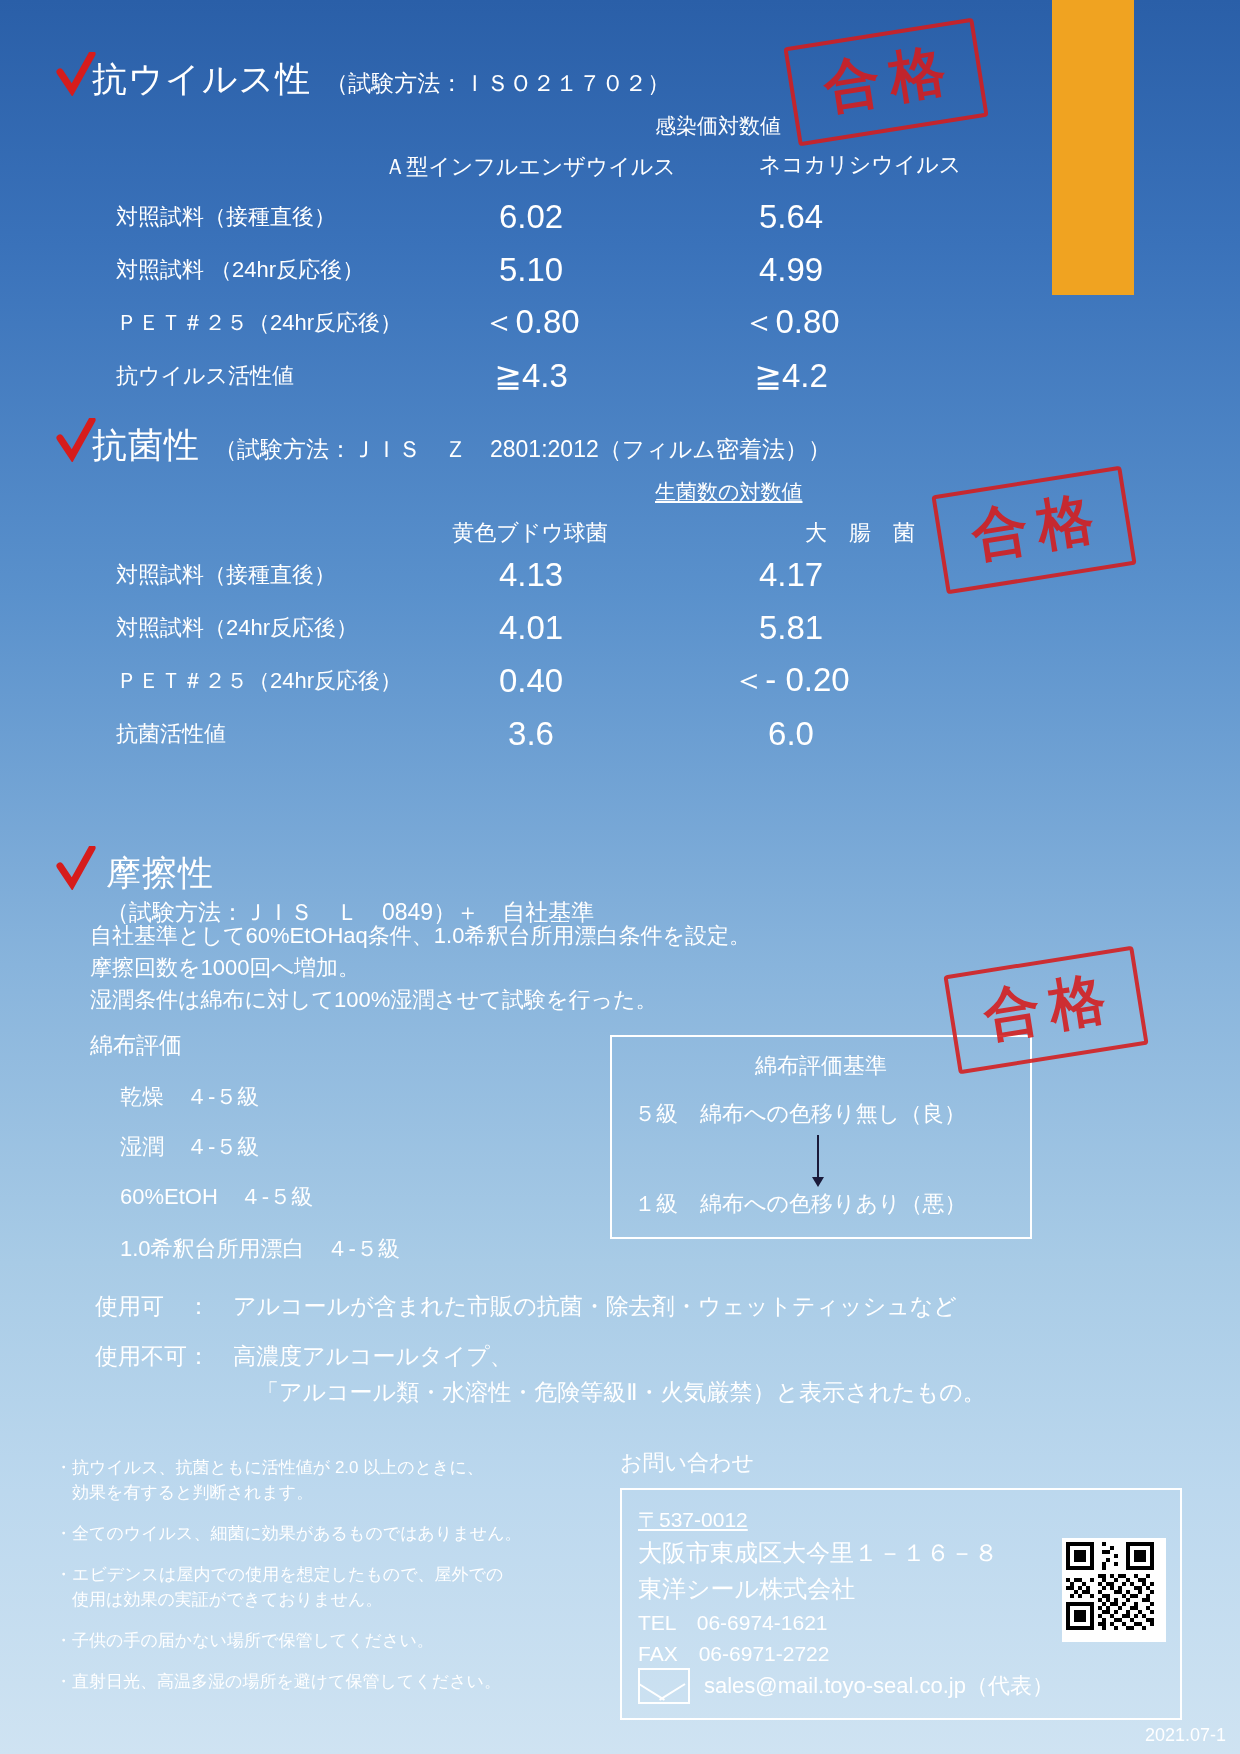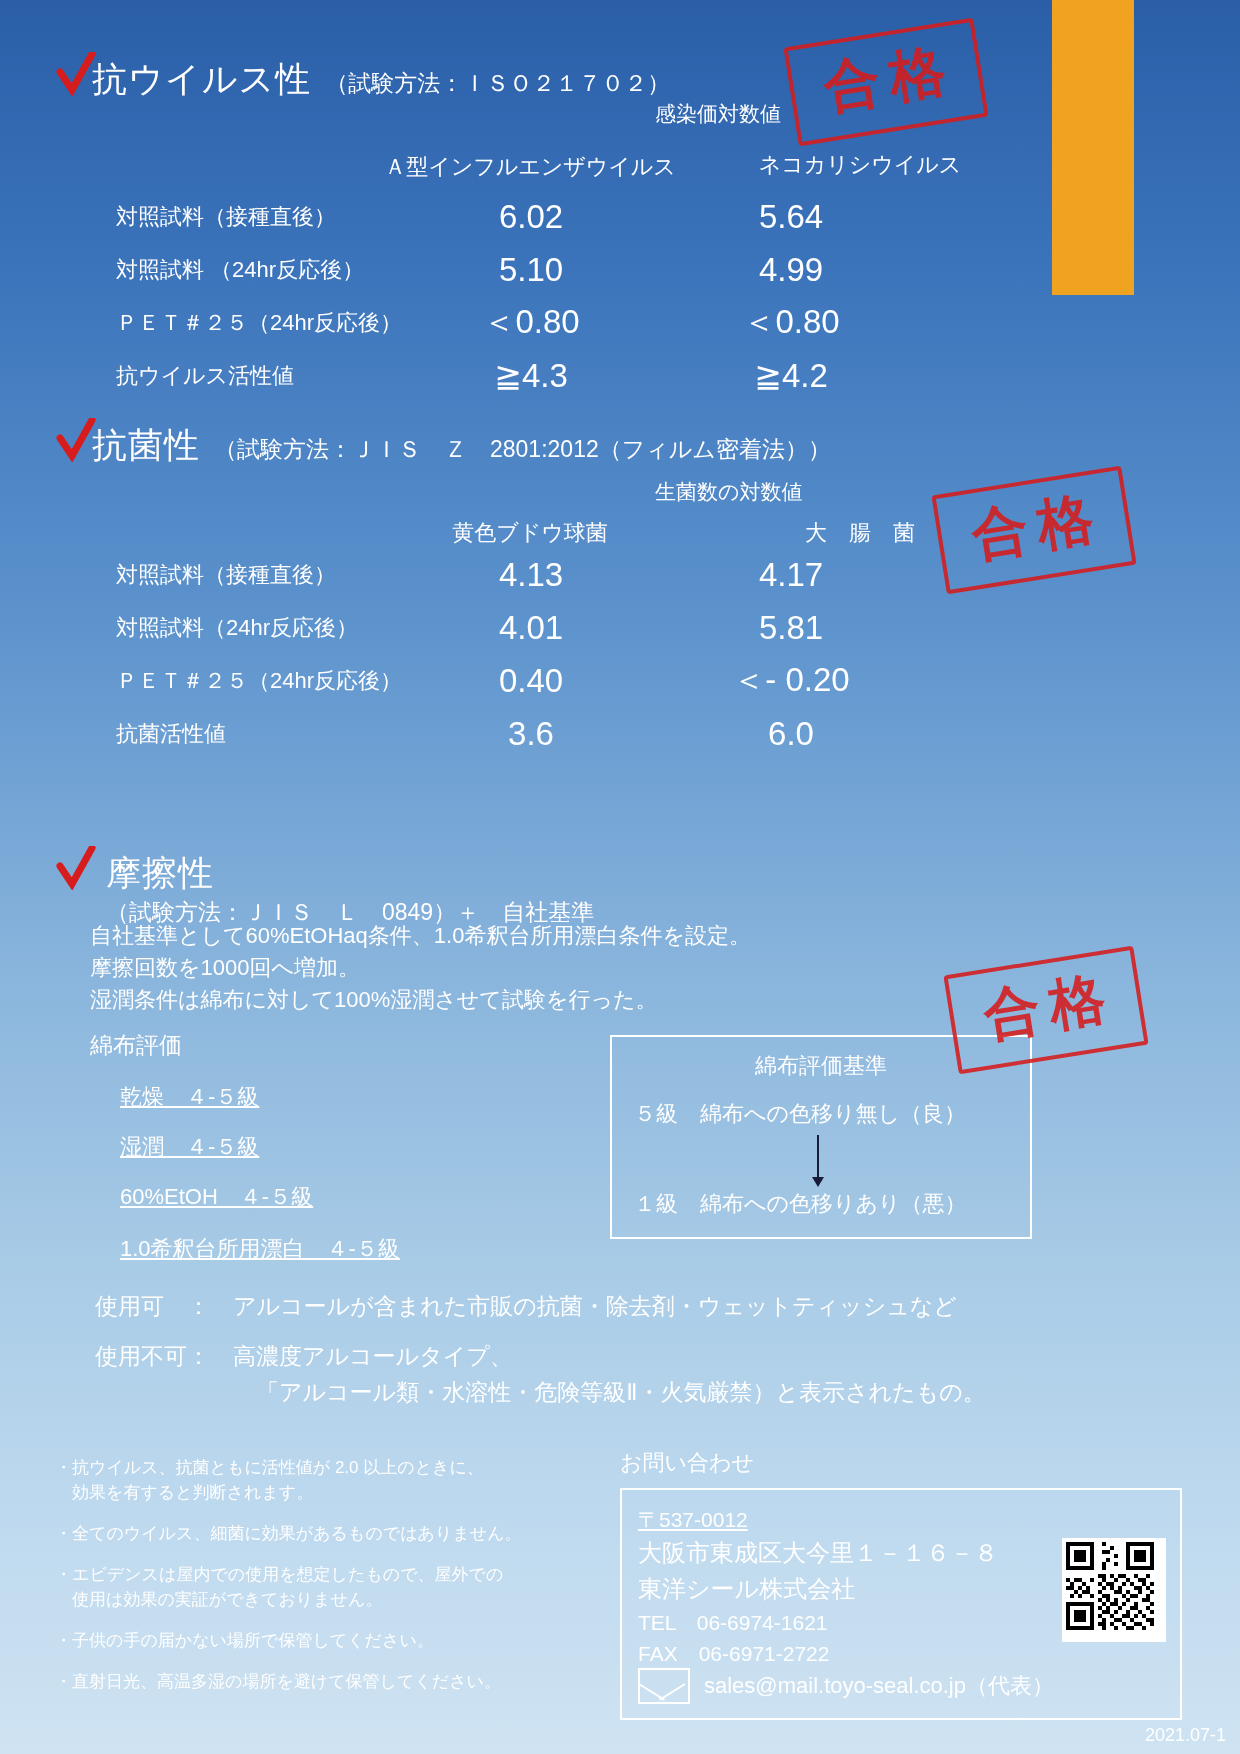--- a/index.html
+++ b/index.html
@@ -113,21 +113,20 @@
   .list-title {
     position: absolute;
     font-size: 23px;
     color: #ffffff;
   }
   .list-item {
     position: absolute;
     font-size: 22px;
     color: #ffffff;
     white-space: nowrap;
-    text-decoration: underline;
   }
   .critbox {
     position: absolute;
     left: 578px;
     top: 1035px;
     width: 418px;
     height: 200px;
     border: 2px solid #ffffff;
     margin-left: 32px;
   }
@@ -269,21 +268,21 @@
   <div class="orange-bar"></div>
 
   <svg class="check-icon" style="left:56px; top:52px;" viewBox="0 0 40 44">
     <path d="M4 20 L16 38 L36 2" stroke="#d61c1c" stroke-width="7" fill="none" stroke-linecap="round"></path>
   </svg>
   <div class="section-head" style="left:92px; top:56px;">
     <span class="section-title">抗ウイルス性</span>
     <span class="section-sub">（試験方法：ＩＳＯ２１７０２）</span>
   </div>
 
-  <div class="unit-label" style="left:655px; top:100px;">感染価対数値</div>
+  <div class="unit-label" style="left:655px; top:112px;">感染価対数値</div>
   <div class="colhead" style="left:380px; top:152px; width:300px;">Ａ型インフルエンザウイルス</div>
   <div class="colhead" style="left:700px; top:150px; width:320px;">ネコカリシウイルス</div>
 
   <table class="tbl" style="left:108px; top:190px;">
     <tbody>
         <tr>
       <td class="lbl" style="width:300px;">対照試料（接種直後）</td>
       <td class="val">6.02</td>
       <td class="val" style="width:290px;">5.64</td>
     </tr>
@@ -308,21 +307,21 @@
   <div class="stamp" style="left:790px; top:32px; transform:rotate(-9deg);">合格</div>
 
   <svg class="check-icon" style="left:56px; top:418px;" viewBox="0 0 40 44">
     <path d="M4 20 L16 38 L36 2" stroke="#d61c1c" stroke-width="7" fill="none" stroke-linecap="round"></path>
   </svg>
   <div class="section-head" style="left:92px; top:422px;">
     <span class="section-title">抗菌性</span>
     <span class="section-sub">（試験方法：ＪＩＳ　Ｚ　2801:2012（フィルム密着法））</span>
   </div>
 
-  <div class="unit-label" style="left:655px; top:478px;">生菌数の対数値</div>
+  <div class="unit-label" style="left:655px; top:478px;text-decoration:underline;">生菌数の対数値</div>
   <div class="colhead" style="left:380px; top:518px; width:300px;">黄色ブドウ球菌</div>
   <div class="colhead" style="left:700px; top:518px; width:320px;">大　腸　菌</div>
 
   <table class="tbl" style="left:108px; top:548px;">
     <tbody>
         <tr>
       <td class="lbl" style="width:300px;">対照試料（接種直後）</td>
       <td class="val">4.13</td>
       <td class="val" style="width:290px;">4.17</td>
     </tr>

